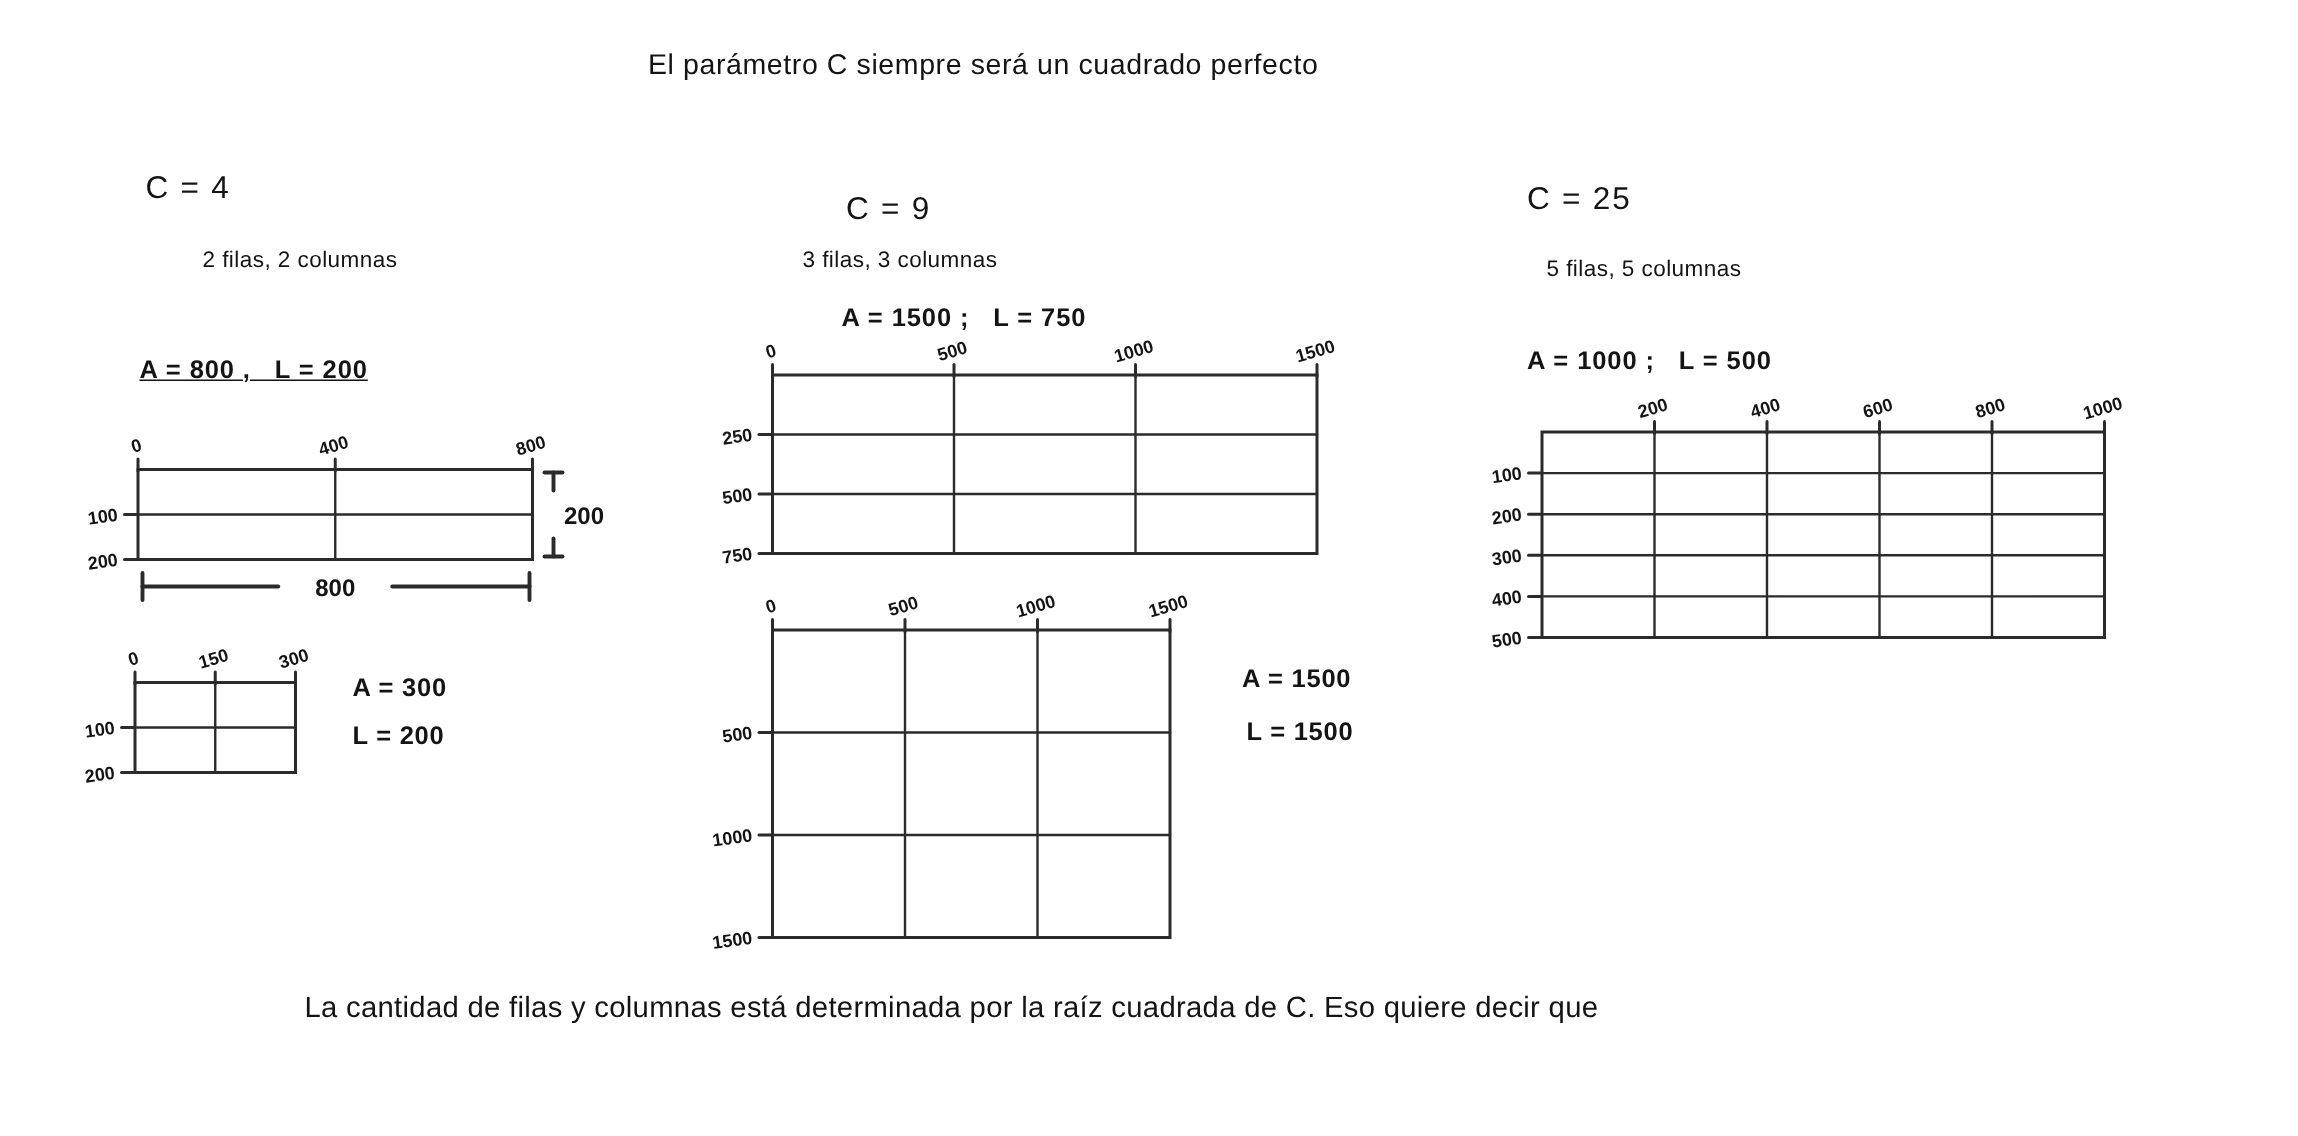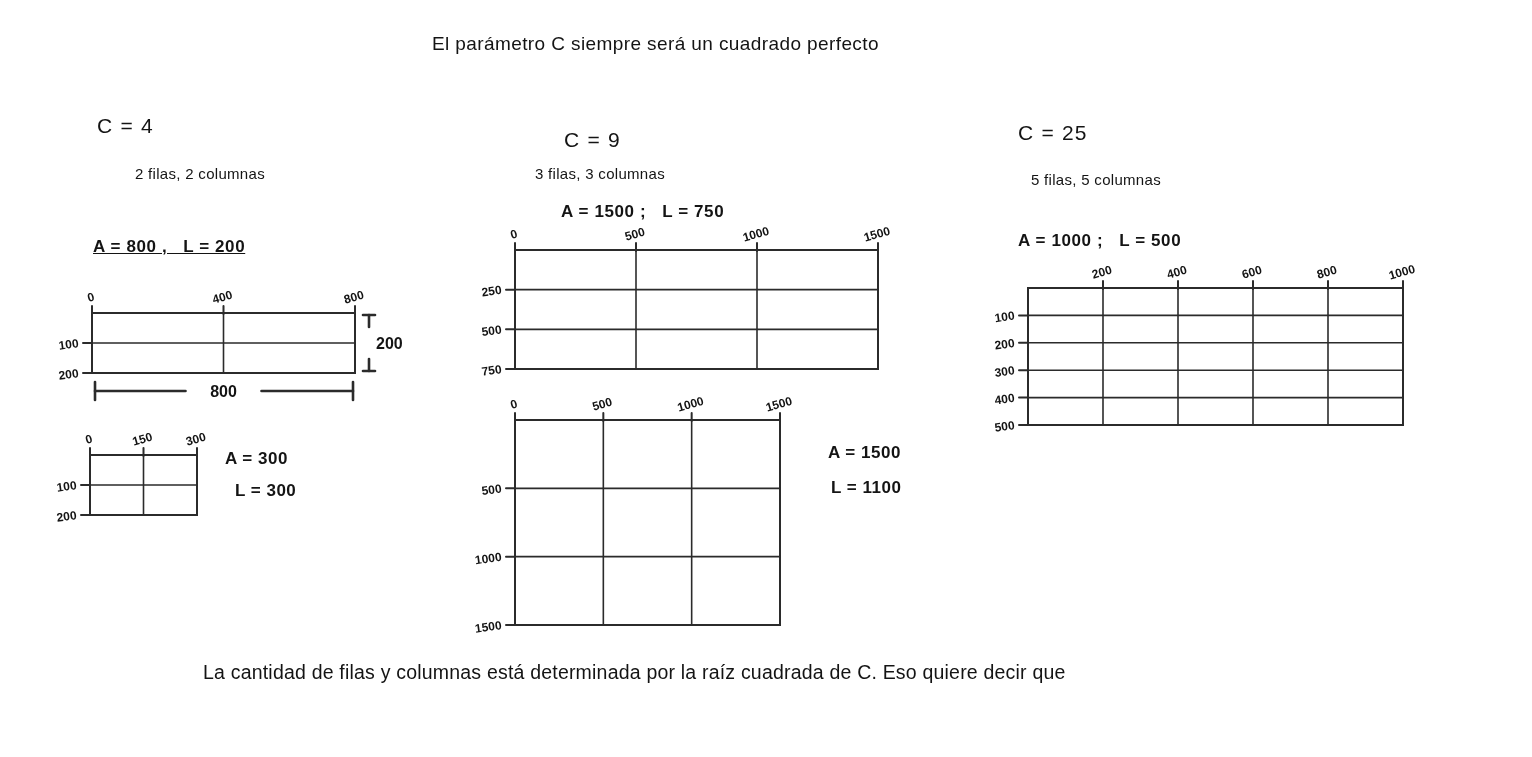--- a/index.html
+++ b/index.html
@@ -64,22 +64,22 @@
         <line x1="111.5" y1="29" x2="111.5" y2="37" stroke="#2b2b2b" stroke-width="2" stroke-linecap="round"></line>
         <text x="111.5" y="24" text-anchor="middle" font-family="&quot;Liberation Sans&quot;, sans-serif" font-size="12" font-weight="700" fill="#141414" transform="rotate(-16 111.5 24)">150</text>
         <line x1="165" y1="29" x2="165" y2="37" stroke="#2b2b2b" stroke-width="2" stroke-linecap="round"></line>
         <text x="165" y="24" text-anchor="middle" font-family="&quot;Liberation Sans&quot;, sans-serif" font-size="12" font-weight="700" fill="#141414" transform="rotate(-16 165 24)">300</text>
         <line x1="49" y1="66" x2="57" y2="66" stroke="#2b2b2b" stroke-width="2" stroke-linecap="round"></line>
         <text x="45" y="70" text-anchor="end" font-family="&quot;Liberation Sans&quot;, sans-serif" font-size="12" font-weight="700" fill="#141414" transform="rotate(-8 45 70)">100</text>
         <line x1="49" y1="96" x2="57" y2="96" stroke="#2b2b2b" stroke-width="2" stroke-linecap="round"></line>
         <text x="45" y="100" text-anchor="end" font-family="&quot;Liberation Sans&quot;, sans-serif" font-size="12" font-weight="700" fill="#141414" transform="rotate(-8 45 100)">200</text>
       </svg>
     </div>
-  <div class="lbl side" style="left:225px;top:449px;">A = 300</div>
-  <div class="lbl side" style="left:235px;top:481px;">L = 300</div>
+  <div class="lbl side" style="left:235px;top:449px;">A = 300</div>
+  <div class="lbl side" style="left:235px;top:481px;">L = 200</div>
 
   <div class="lbl c-label" style="left:520px;top:128px;margin-left:44px;">C = 9</div>
   <div class="lbl dims" style="left:535px;top:165px;">3 filas, 3 columnas</div>
   <div class="lbl params" style="left:561px;top:202px;">A = 1500 ;&nbsp;&nbsp; L = 750</div>
   <div class="grid" style="left:515px;top:250px;width:363px;height:119px;">
       <svg width="521" height="210" style="left: -58px; top: -36px;">
         <rect x="58" y="36" width="363" height="119" fill="none" stroke="#2b2b2b" stroke-width="2"></rect>
         <line x1="179" y1="36" x2="179" y2="155" stroke="#2b2b2b" stroke-width="1.6" stroke-linecap="round"></line>
         <line x1="300" y1="36" x2="300" y2="155" stroke="#2b2b2b" stroke-width="1.6" stroke-linecap="round"></line>
         <line x1="58" y1="75.66666666666666" x2="421" y2="75.66666666666666" stroke="#2b2b2b" stroke-width="1.6" stroke-linecap="round"></line>
@@ -117,21 +117,21 @@
         <text x="323" y="24" text-anchor="middle" font-family="&quot;Liberation Sans&quot;, sans-serif" font-size="12" font-weight="700" fill="#141414" transform="rotate(-16 323 24)">1500</text>
         <line x1="49" y1="104.33333333333333" x2="57" y2="104.33333333333333" stroke="#2b2b2b" stroke-width="2" stroke-linecap="round"></line>
         <text x="45" y="108.33333333333333" text-anchor="end" font-family="&quot;Liberation Sans&quot;, sans-serif" font-size="12" font-weight="700" fill="#141414" transform="rotate(-8 45 108.33333333333333)">500</text>
         <line x1="49" y1="172.66666666666666" x2="57" y2="172.66666666666666" stroke="#2b2b2b" stroke-width="2" stroke-linecap="round"></line>
         <text x="45" y="176.66666666666666" text-anchor="end" font-family="&quot;Liberation Sans&quot;, sans-serif" font-size="12" font-weight="700" fill="#141414" transform="rotate(-8 45 176.66666666666666)">1000</text>
         <line x1="49" y1="241" x2="57" y2="241" stroke="#2b2b2b" stroke-width="2" stroke-linecap="round"></line>
         <text x="45" y="245" text-anchor="end" font-family="&quot;Liberation Sans&quot;, sans-serif" font-size="12" font-weight="700" fill="#141414" transform="rotate(-8 45 245)">1500</text>
       </svg>
     </div>
   <div class="lbl side" style="left:828px;top:443px;">A = 1500</div>
-  <div class="lbl side" style="left:831px;top:478px;">L = 1100</div>
+  <div class="lbl side" style="left:831px;top:478px;">L = 1500</div>
 
   <div class="lbl c-label" style="left:1018px;top:121px;text-align:center;">C = 25</div>
   <div class="lbl dims" style="left:1031px;top:171px;">5 filas, 5 columnas</div>
   <div class="lbl params" style="left:1018px;top:231px;">A = 1000 ;&nbsp;&nbsp; L = 500</div>
   <div class="grid" style="left:1028px;top:288px;width:375px;height:137px;">
       <svg width="533" height="228" style="left: -58px; top: -36px;">
         <rect x="58" y="36" width="375" height="137" fill="none" stroke="#2b2b2b" stroke-width="2"></rect>
         <line x1="133" y1="36" x2="133" y2="173" stroke="#2b2b2b" stroke-width="1.6" stroke-linecap="round"></line>
         <line x1="208" y1="36" x2="208" y2="173" stroke="#2b2b2b" stroke-width="1.6" stroke-linecap="round"></line>
         <line x1="283" y1="36" x2="283" y2="173" stroke="#2b2b2b" stroke-width="1.6" stroke-linecap="round"></line>

